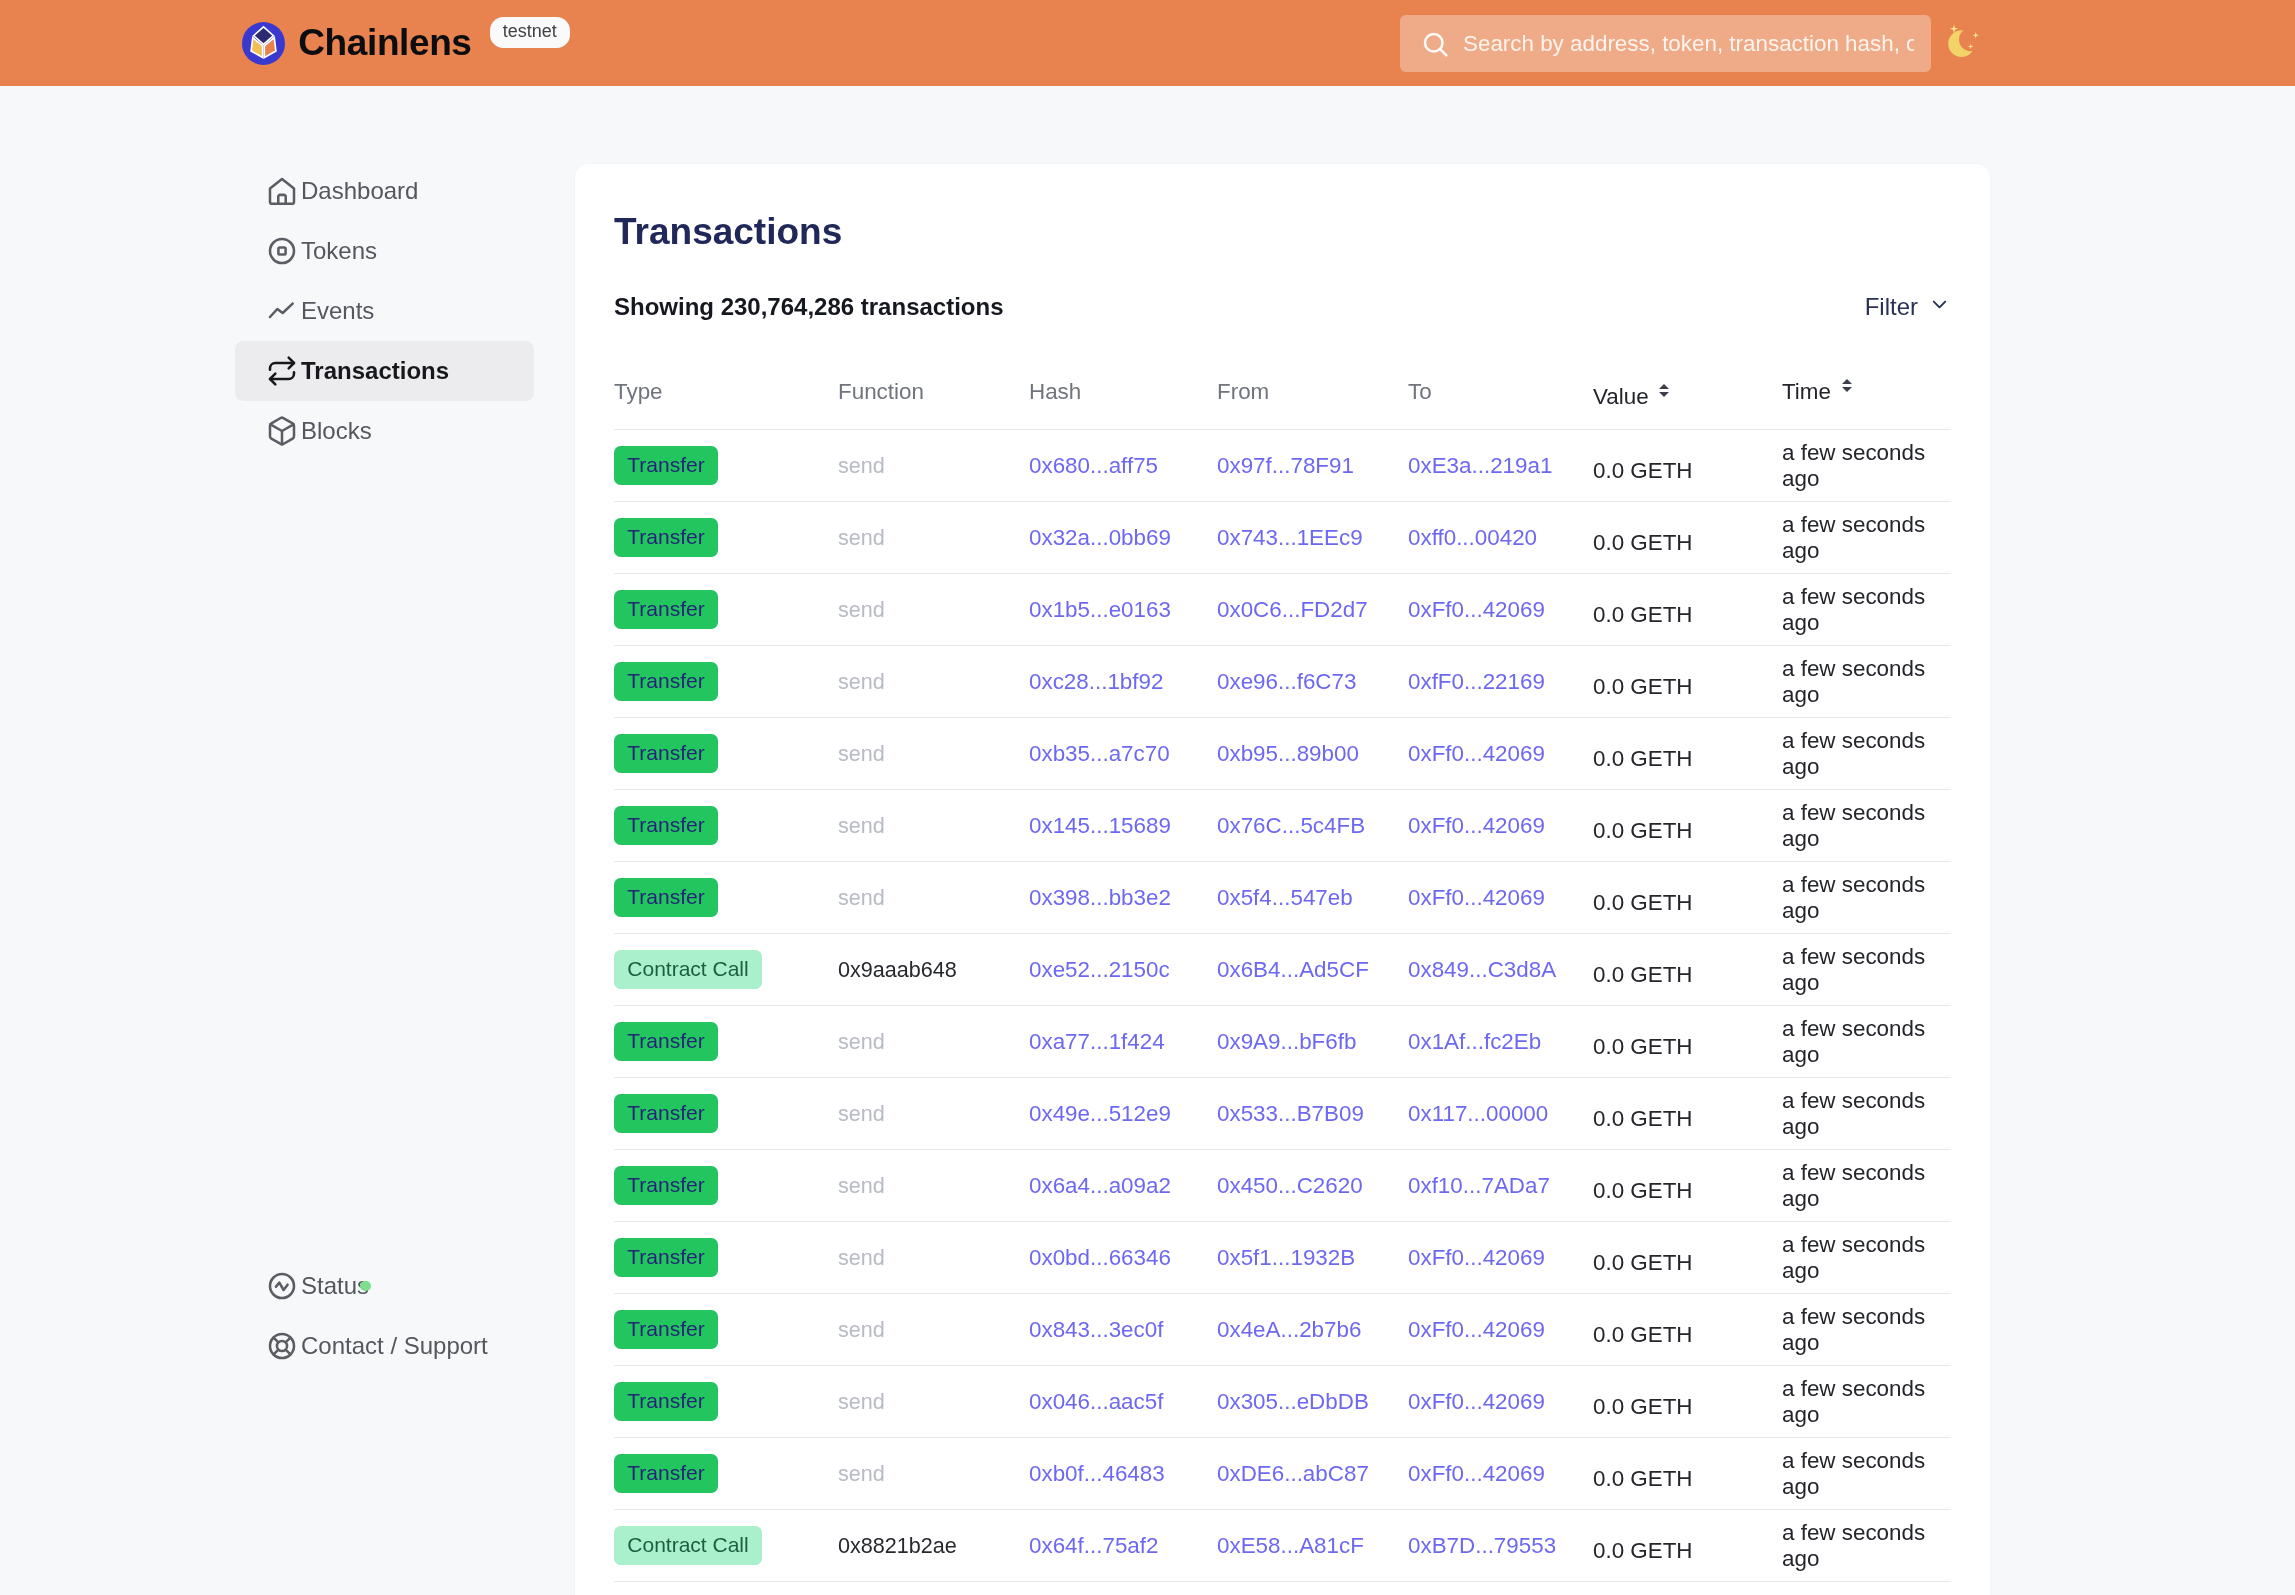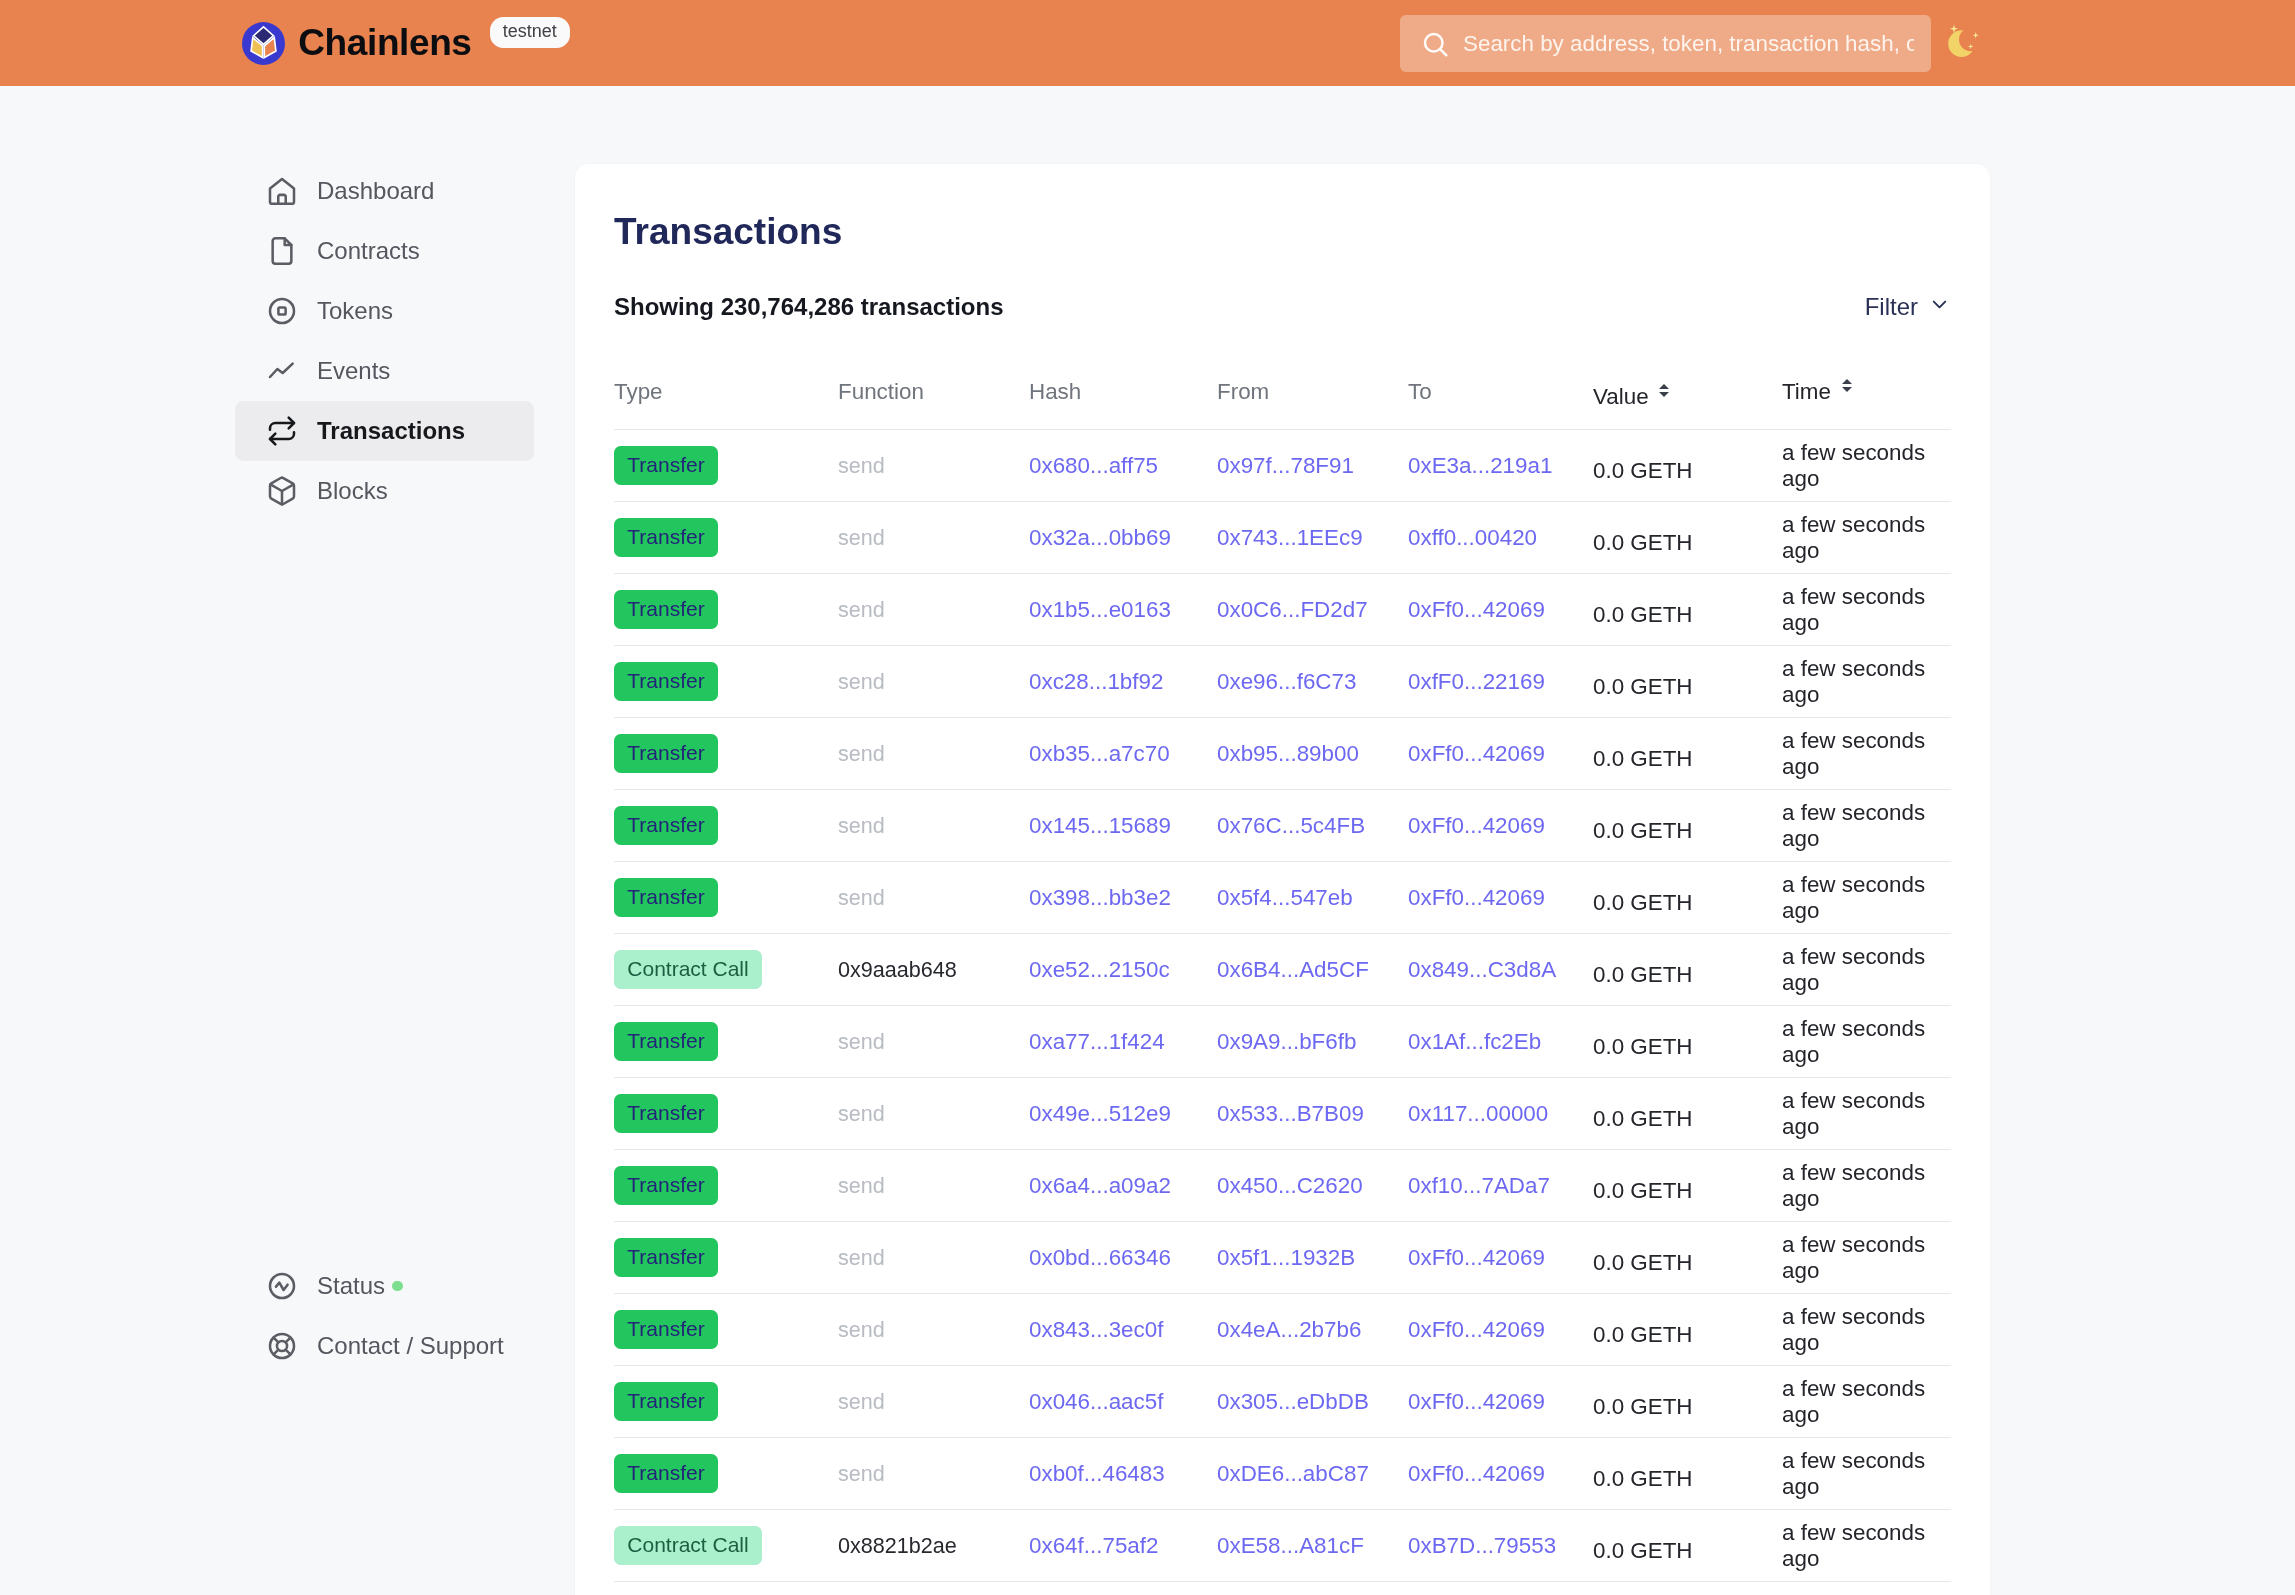--- a/index.html
+++ b/index.html
@@ -34,21 +34,21 @@
     padding-left:63px; padding-right:16.6px; font-size:22.4px; color:#ffffff;
     font-family:"Liberation Sans","DejaVu Sans",sans-serif;
   }
   .search-input::placeholder { color:rgba(255,250,246,0.92); opacity:1; }
   .theme-toggle { position:absolute; left:1942px; top:21.6px; width:43px; height:43px; cursor:pointer; border:none; background:transparent; }
 
   
   .sidebar-nav { position:absolute; left:235px; top:161px; width:299px; }
   .sidebar-footer { position:absolute; left:235px; top:1256px; width:299px; }
   .nav-item {
-    height:60px; display:flex; align-items:center; gap:19px;
+    height:60px; display:flex; align-items:center; gap:3px;
     padding-left:31px; border-radius:8.3px; color:#55565e; cursor:pointer;
   }
   .nav-icon { width:32px; height:32px; flex:0 0 auto; color:#5c5d64; }
   .nav-icon svg { width:32px; height:32px; display:block; }
   .nav-label { font-size:24px; color:#55565e; white-space:nowrap; }
   .nav-item.active { background:#ececee; }
   .nav-item.active .nav-label { color:#17181c; font-weight:700; }
   .nav-item.active .nav-icon { color:#17181c; }
   .status-dot {
     display:inline-block; width:10.8px; height:10.8px; border-radius:50%;
@@ -142,29 +142,20 @@
         <svg viewBox="0 0 24 24" fill="none" stroke="currentColor" stroke-width="1.9" stroke-linecap="round" stroke-linejoin="round">
           <path d="M3 10.2 12 3l9 7.2V20a1.6 1.6 0 0 1-1.6 1.6H4.6A1.6 1.6 0 0 1 3 20z"></path>
           <path d="M9.2 21.3v-5.1a1.3 1.3 0 0 1 1.3-1.3h3a1.3 1.3 0 0 1 1.3 1.3v5.1"></path>
         </svg>
       </span>
       <span class="nav-label">Dashboard</span>
     </div>
     <div class="nav-item">
       <span class="nav-icon">
         <svg viewBox="0 0 24 24" fill="none" stroke="currentColor" stroke-width="1.9" stroke-linecap="round" stroke-linejoin="round">
-          <path d="M14 2.5H7a2 2 0 0 0-2 2v15a2 2 0 0 0 2 2h10a2 2 0 0 0 2-2V7.5z"></path>
-          <path d="M14 2.5v5h5"></path>
-        </svg>
-      </span>
-      <span class="nav-label">Contracts</span>
-    </div>
-    <div class="nav-item">
-      <span class="nav-icon">
-        <svg viewBox="0 0 24 24" fill="none" stroke="currentColor" stroke-width="1.9" stroke-linecap="round" stroke-linejoin="round">
           <circle cx="12" cy="12" r="9"></circle>
           <rect x="9.3" y="9.3" width="5.4" height="5.4" rx="1"></rect>
         </svg>
       </span>
       <span class="nav-label">Tokens</span>
     </div>
     <div class="nav-item">
       <span class="nav-icon">
         <svg viewBox="0 0 24 24" fill="none" stroke="currentColor" stroke-width="1.9" stroke-linecap="round" stroke-linejoin="round">
           <polyline points="3,16.5 8.5,10.5 12.5,13.5 20,6.5"></polyline>

